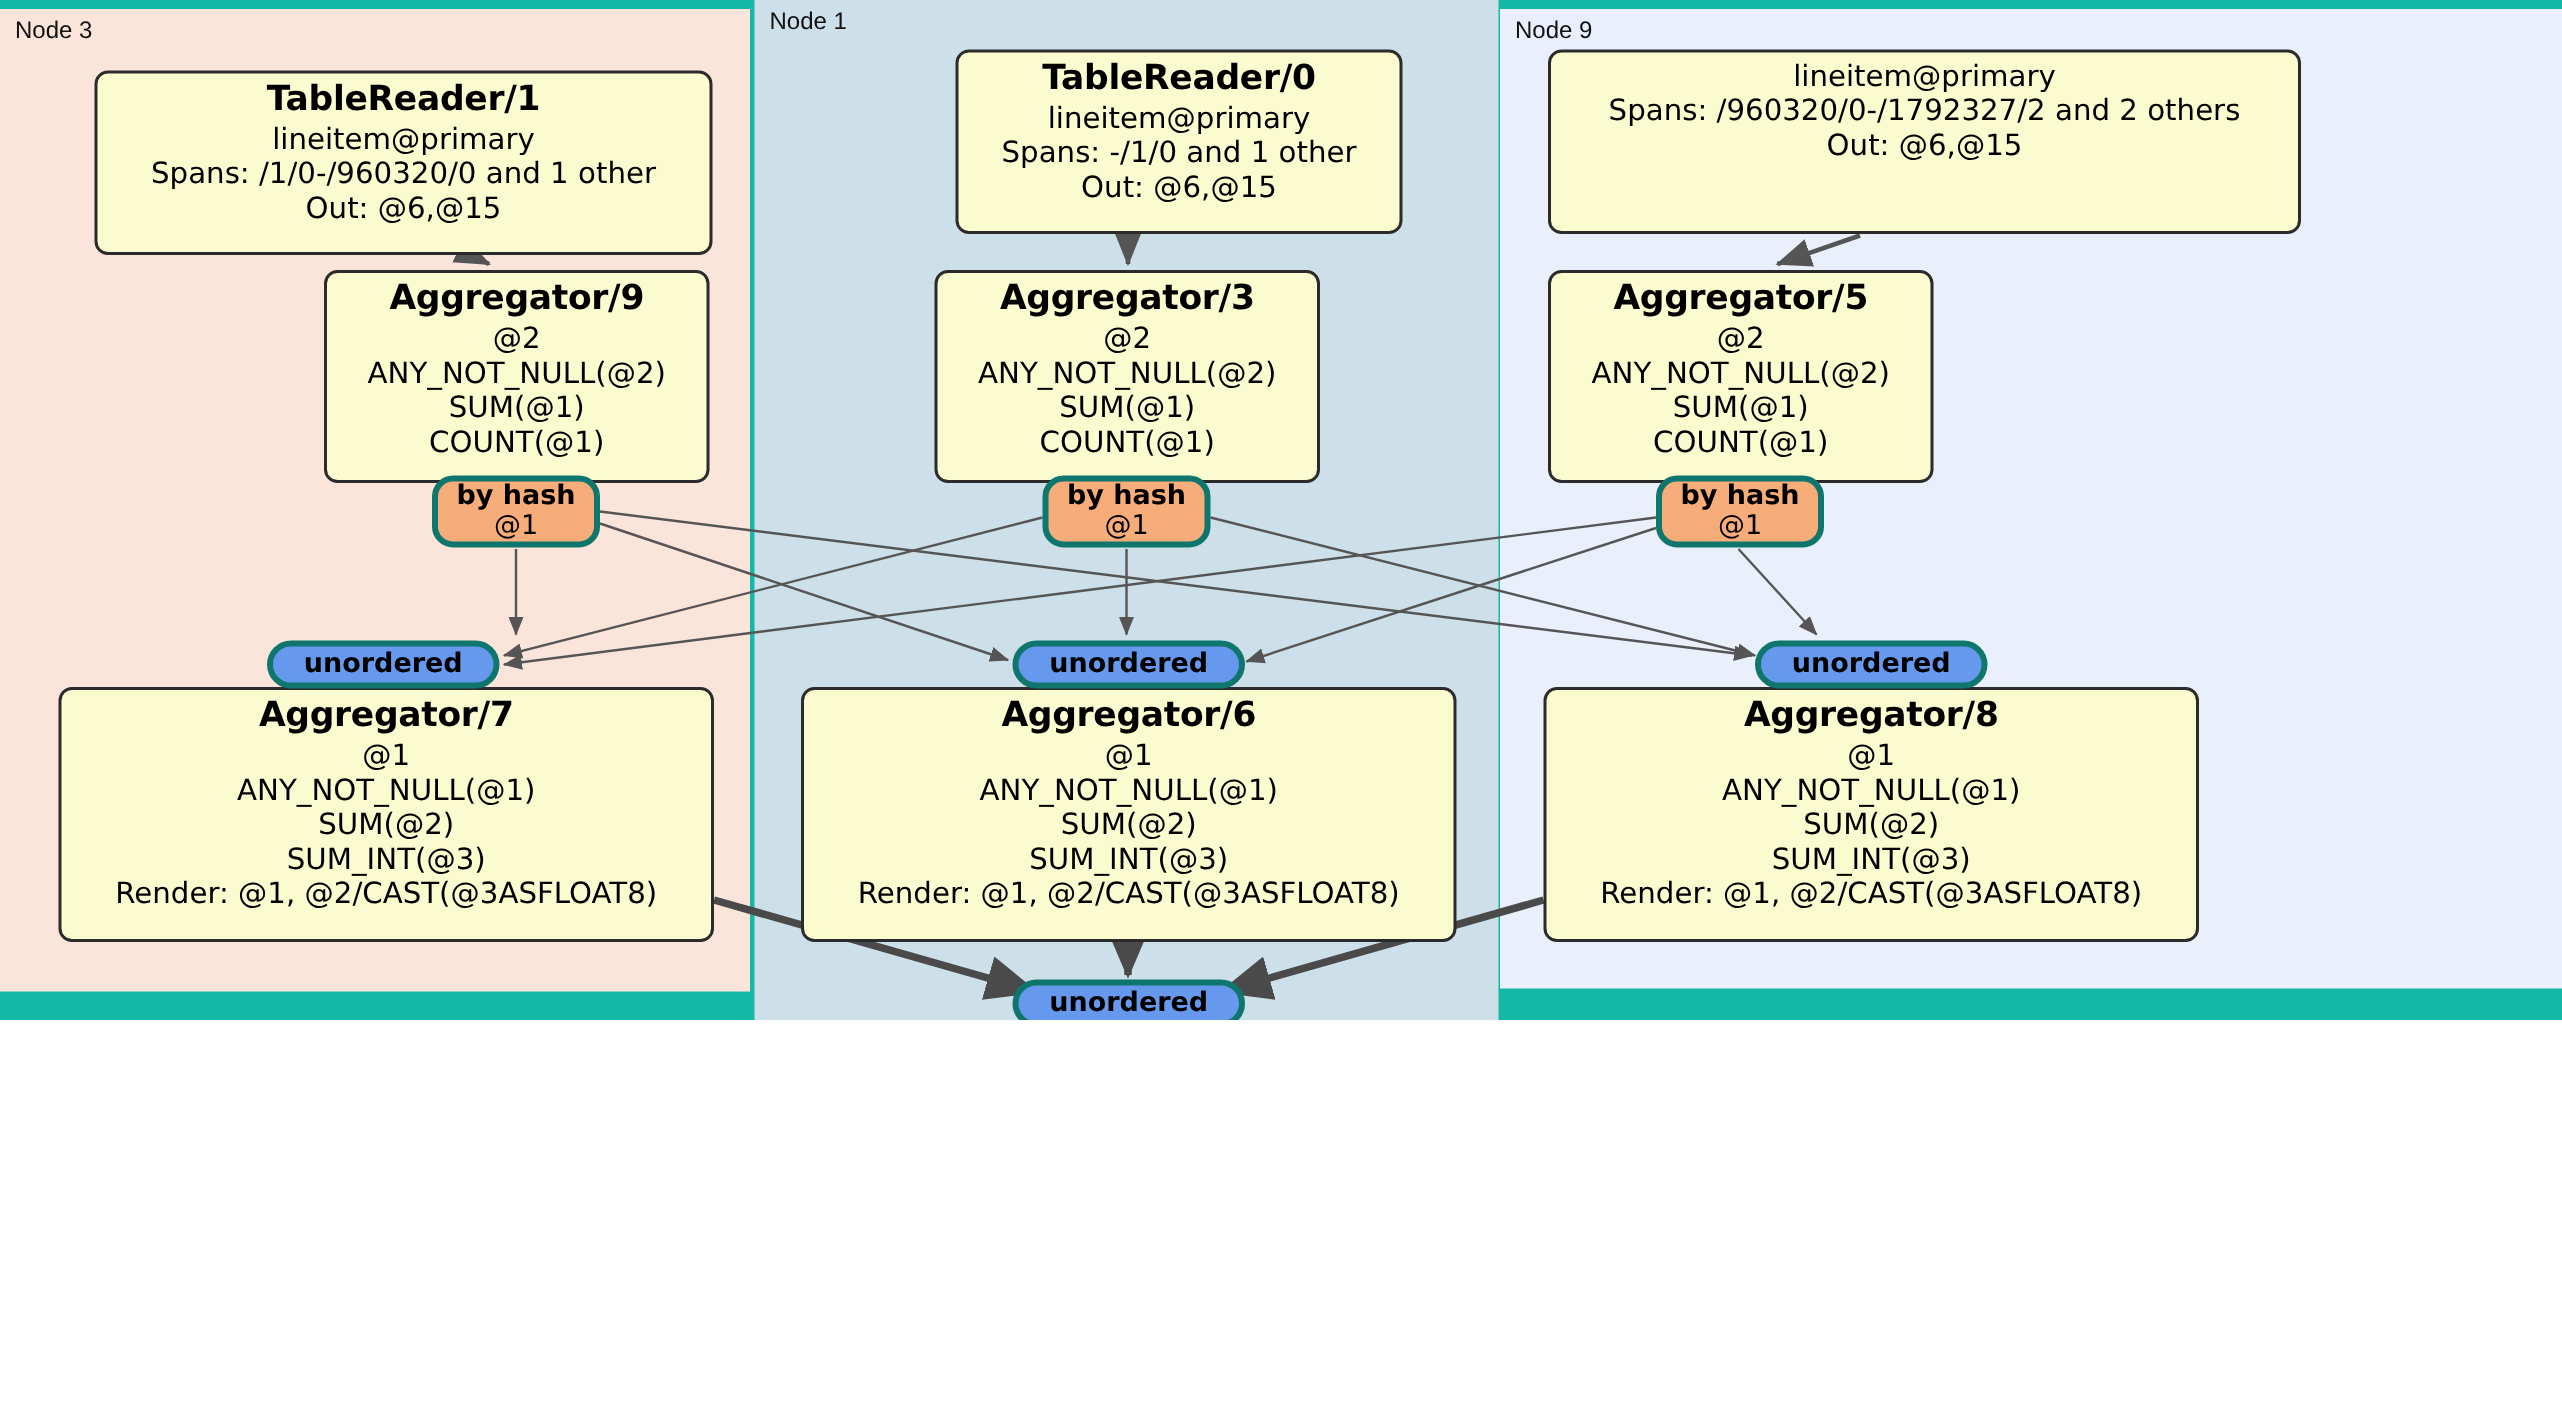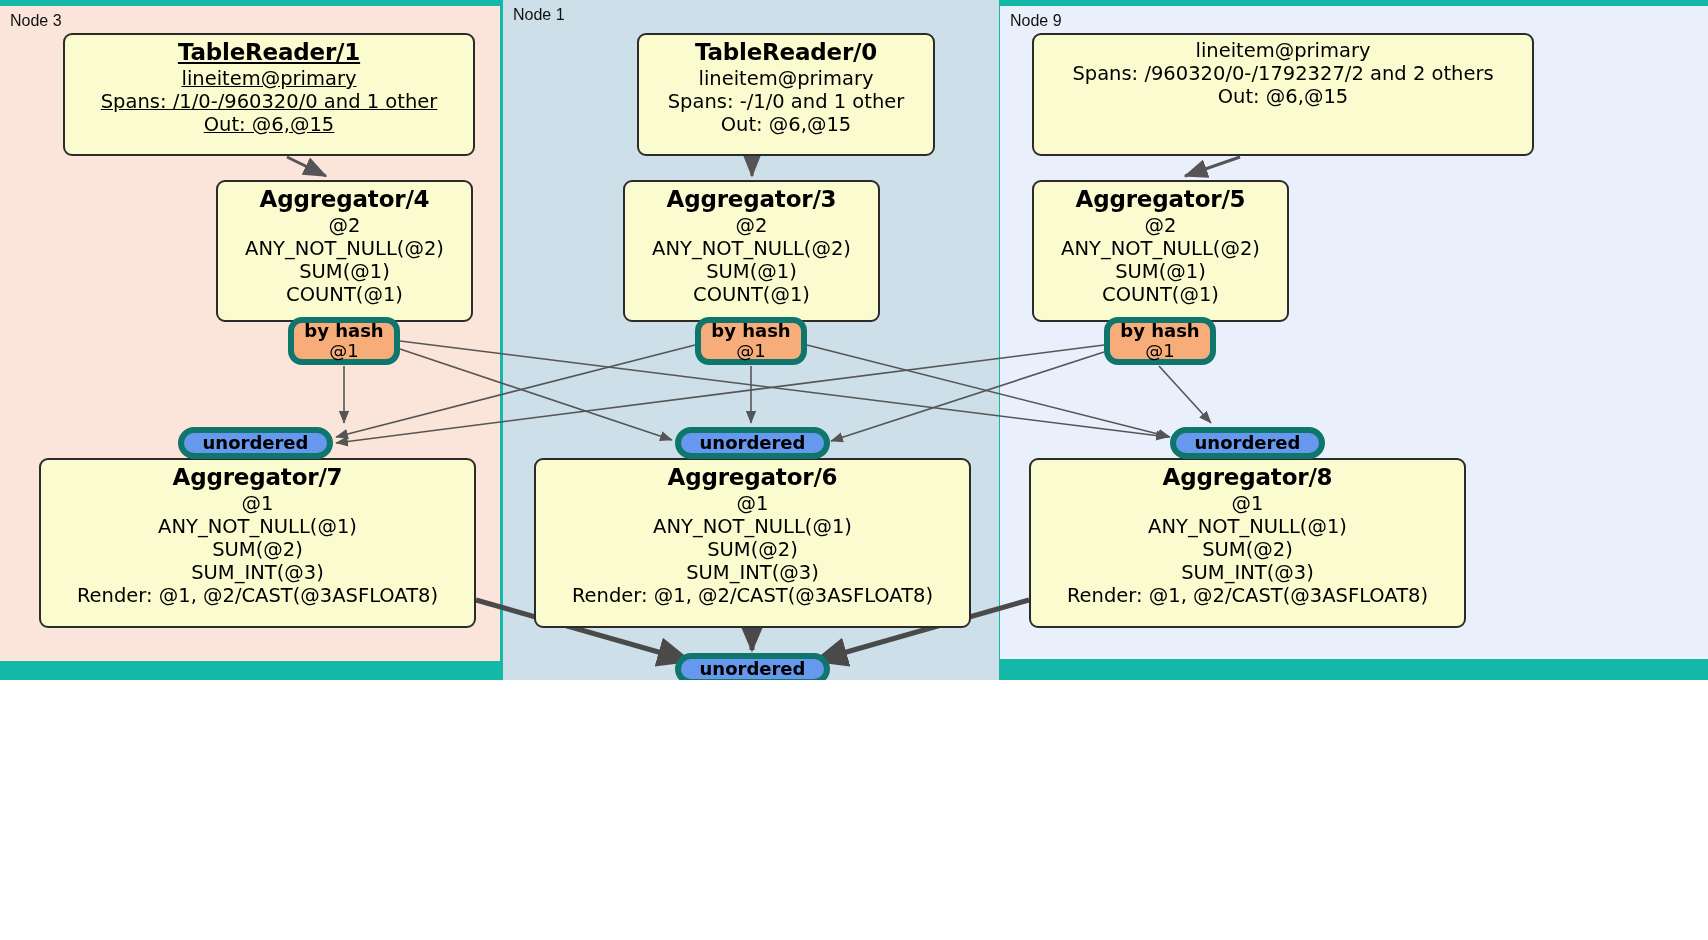--- a/index.html
+++ b/index.html
@@ -5,21 +5,21 @@
   html,body{margin:0;padding:0;background:#ffffff;}
   body{font-family:"DejaVu Sans","Liberation Sans",sans-serif;}
   #canvas{position:relative;width:1708px;height:680px;background:#14b8a6;overflow:hidden;padding-left:48px;}
   .region{position:absolute;box-sizing:border-box;}
   .region .region-label{position:absolute;top:6px;left:10px;font-size:16px;color:#111;font-family:"Liberation Sans",sans-serif;}
   #edges{position:absolute;left:0;top:0;width:1708px;height:940px;pointer-events:none;}
   .node{position:absolute;box-sizing:border-box;background:#fbfbd0;border:2px solid #2b2b2b;border-radius:9px;
         text-align:center;color:#000;padding:4px 8px;line-height:1.18;font-size:19px;}
   .node .title{font-weight:bold;font-size:23px;letter-spacing:-0.2px;display:block;margin-bottom:1px;}
   .node .ln{display:block;font-size:19.5px;white-space:nowrap;}
-  .pill{position:absolute;box-sizing:border-box;border:6px solid #0f766e;border-radius:16px;text-align:center;
+  .pill{position:absolute;box-sizing:border-box;border:4px solid #0f766e;border-radius:16px;text-align:center;
         color:#000;line-height:1.12;display:flex;flex-direction:column;justify-content:center;align-items:center;}
   .pill.blue{background:#6699ee;font-weight:bold;font-size:18px;border-radius:18px;}
   .pill.orange{background:#f7ad79;font-size:18px;border-radius:14px;}
   .pill.orange .pt{font-weight:bold;font-size:18px;display:block;}
   .pill.orange .ps{font-weight:normal;font-size:18px;display:block;}
   .simple{display:flex;align-items:center;justify-content:center;}
   .simple .title{margin:0;}
 </style>
 </head>
 <body>
@@ -63,42 +63,42 @@
     </g>
     <g stroke="#4a4a4a" stroke-width="5" fill="none" marker-end="url(#ahT)">
       <path d="M476,600 L690,661"></path>
       <path d="M752,628 L752,650"></path>
       <path d="M1029,600 L815,661"></path>
       <path d="M752,686 L752,684"></path>
       <path d="M752,723 L752,786"></path>
     </g>
   </svg>
 
-  <div class="node" id="n-tr1" style="left: 63px; top: 33px; width: 412px; height: 123px; text-decoration: underline;">
+  <div class="node" id="n-tr1" style="left: 63px; top: 47px; width: 412px; height: 123px;">
     <span class="title">TableReader/1</span>
     <span class="ln">lineitem@primary</span>
     <span class="ln">Spans: /1/0-/960320/0 and 1 other</span>
     <span class="ln">Out: @6,@15</span>
   </div>
 
   <div class="node" id="n-tr0" style="left: 603px; top: 33px; width: 298px; height: 123px; margin-left: 34px;">
     <span class="title">TableReader/0</span>
     <span class="ln">lineitem@primary</span>
     <span class="ln">Spans: -/1/0 and 1 other</span>
     <span class="ln">Out: @6,@15</span>
   </div>
 
   <div class="node" id="n-tr2" style="left: 1032px; top: 33px; width: 502px; height: 123px;">
     <span class="ln">lineitem@primary</span>
     <span class="ln">Spans: /960320/0-/1792327/2 and 2 others</span>
     <span class="ln">Out: @6,@15</span>
   </div>
 
   <div class="node" id="n-ag4" style="left: 216px; top: 180px; width: 257px; height: 142px;">
-    <span class="title">Aggregator/4</span>
+    <span class="title">Aggregator/9</span>
     <span class="ln">@2</span>
     <span class="ln">ANY_NOT_NULL(@2)</span>
     <span class="ln">SUM(@1)</span>
     <span class="ln">COUNT(@1)</span>
   </div>
 
   <div class="node" id="n-ag3" style="left: 623px; top: 180px; width: 257px; height: 142px; text-align: center;">
     <span class="title">Aggregator/3</span>
     <span class="ln">@2</span>
     <span class="ln">ANY_NOT_NULL(@2)</span>

